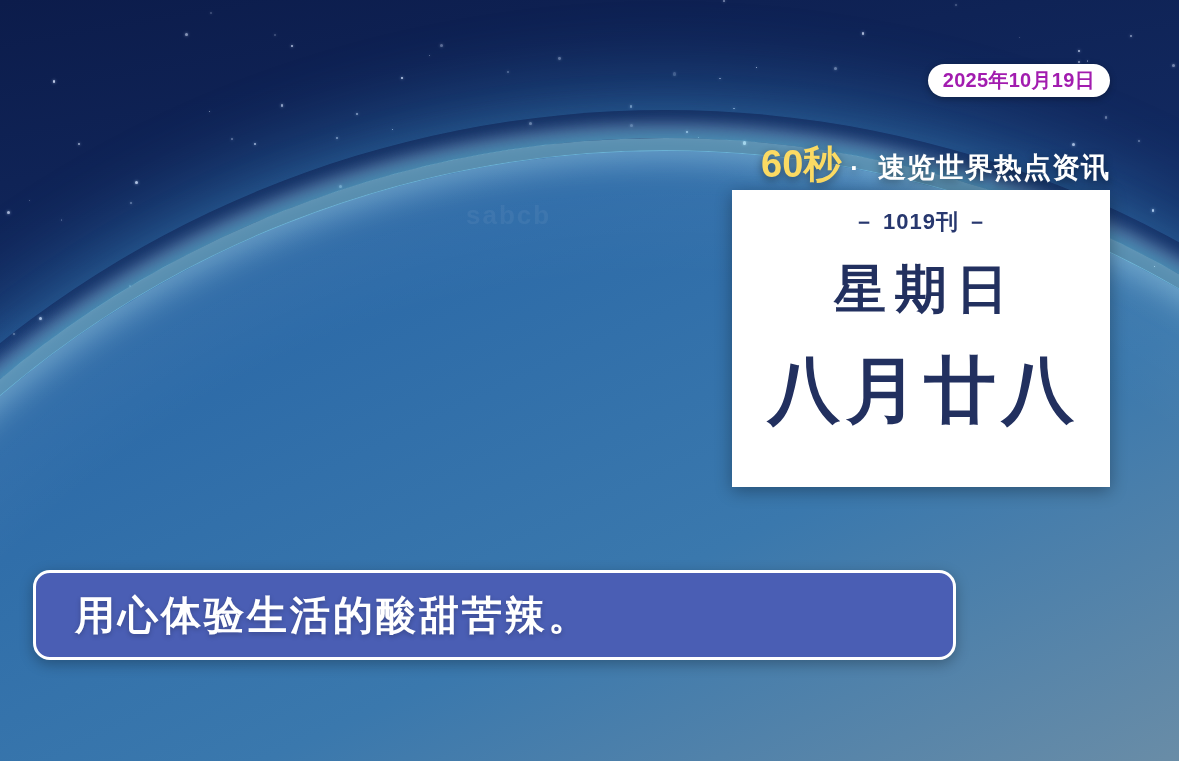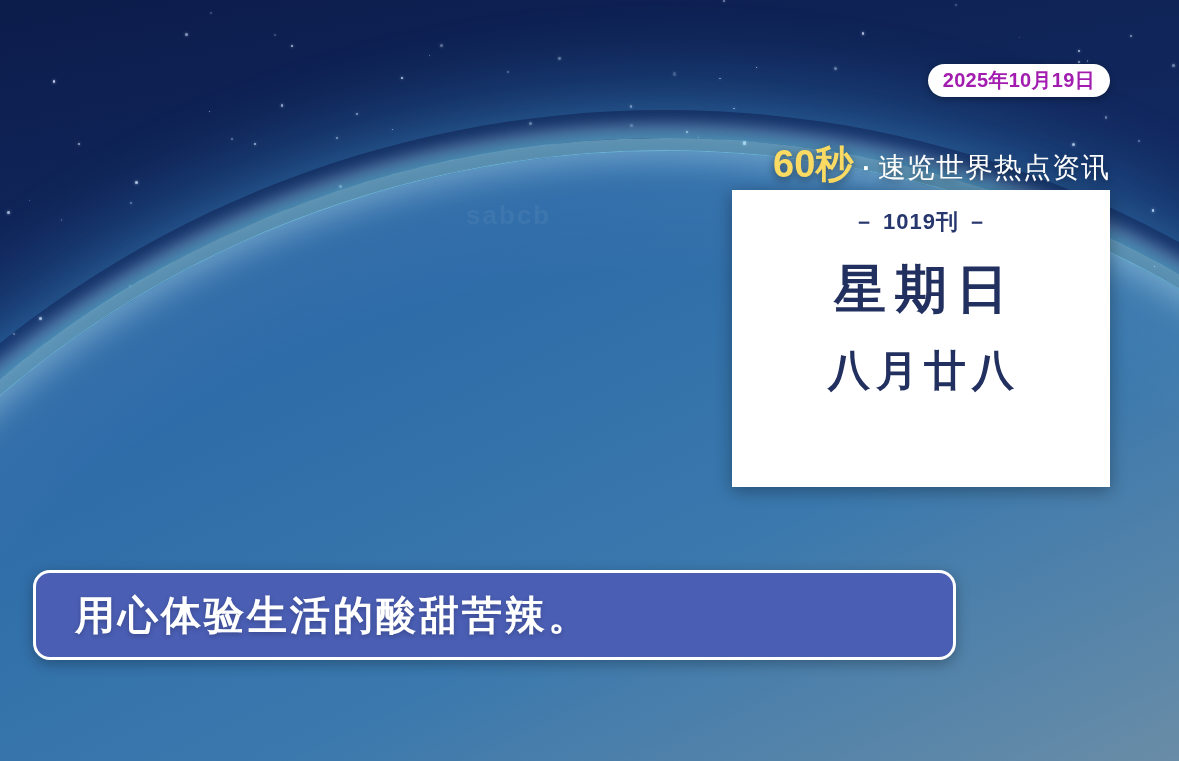--- a/index.html
+++ b/index.html
@@ -135,22 +135,23 @@
   }
   .tag-dot{
     color:#ffffff;
     font-size:26px;
     font-weight:900;
     margin:0 7px 0 9px;
   }
   .tag-rest{
     color:#ffffff;
     font-size:28px;
-    font-weight:400;
+    font-weight:700;
     letter-spacing:1px;
+    margin-left:12px;
   }
 
   
   .card{
     position:absolute;
     left:732px; top:190px;
     width:378px; height:297px;
     background:#ffffff;
     box-shadow:0 4px 16px rgba(0,0,0,.32);
     display:flex;
@@ -169,21 +170,21 @@
     color:#22305f;
     font-size:52px;
     font-weight:900;
     letter-spacing:9px;
     margin-top:18px;
     text-indent:9px;
     white-space:nowrap;
   }
   .card-lunar{
     color:#22305f;
-    font-size:42px;
+    font-size:72px;
     font-weight:900;
     letter-spacing:6px;
     margin-top:18px;
     text-indent:6px;
     white-space:nowrap;
   }
 
   
   .banner{
     position:absolute;

